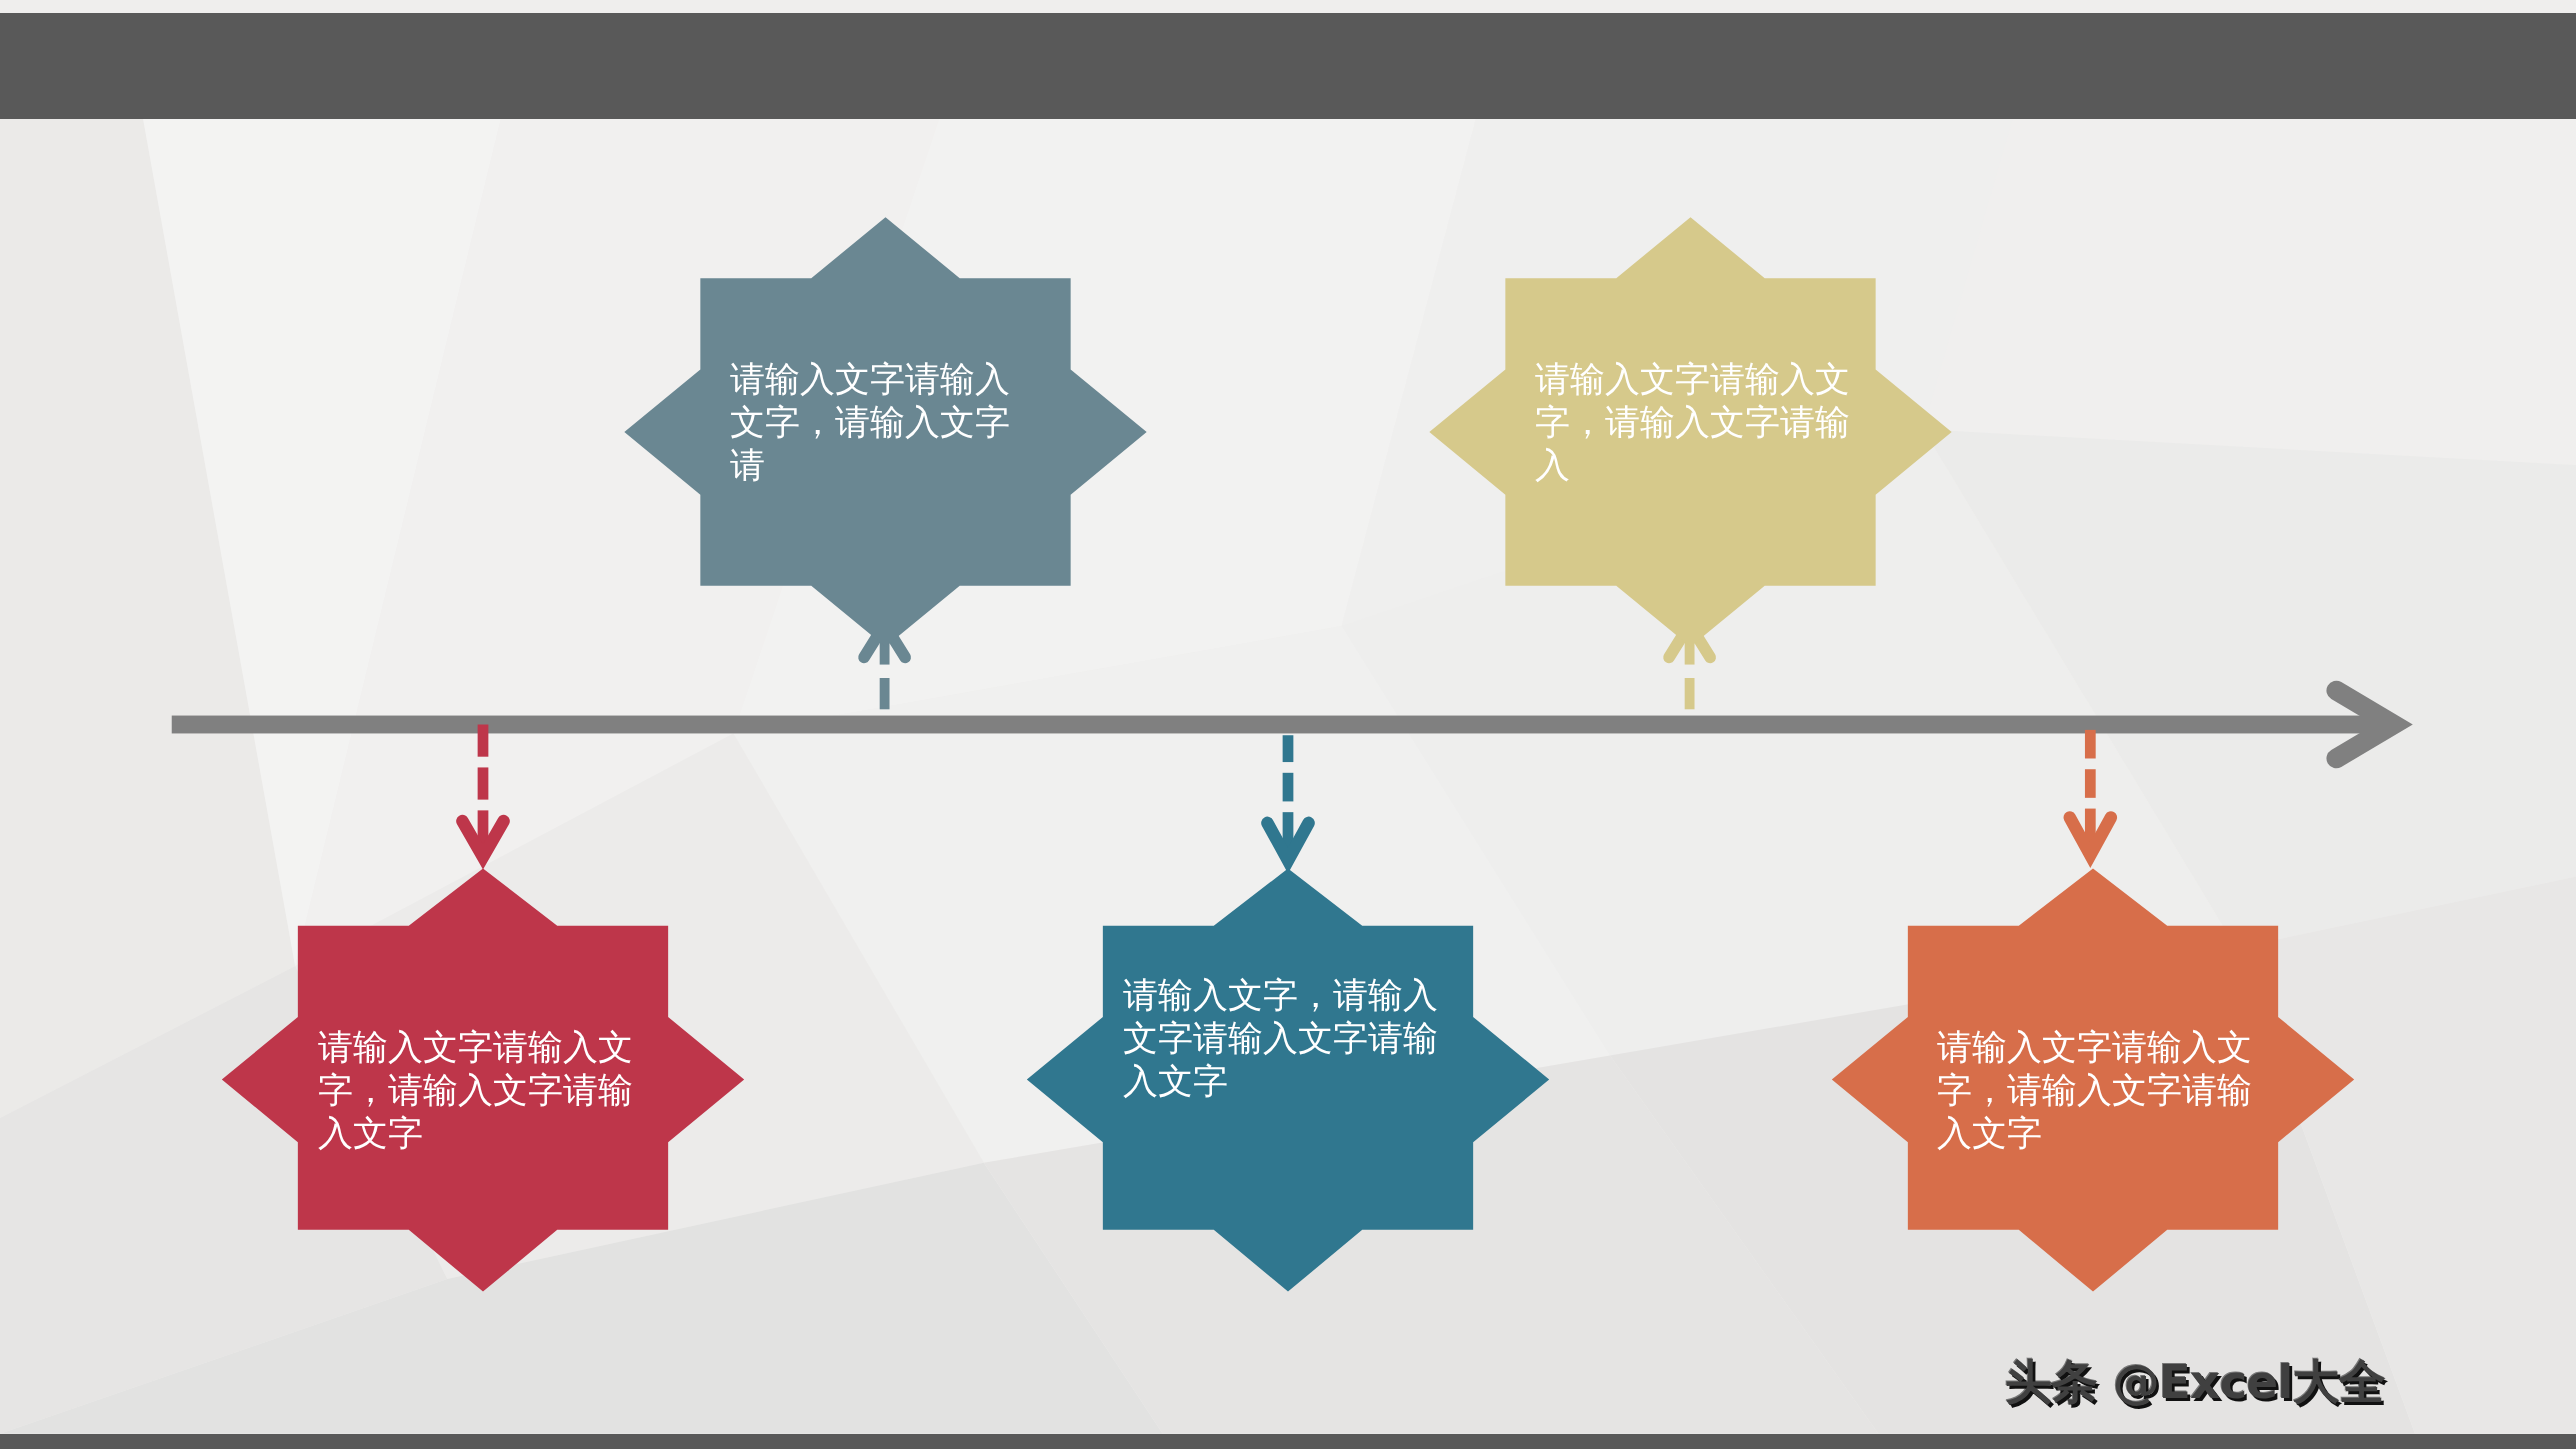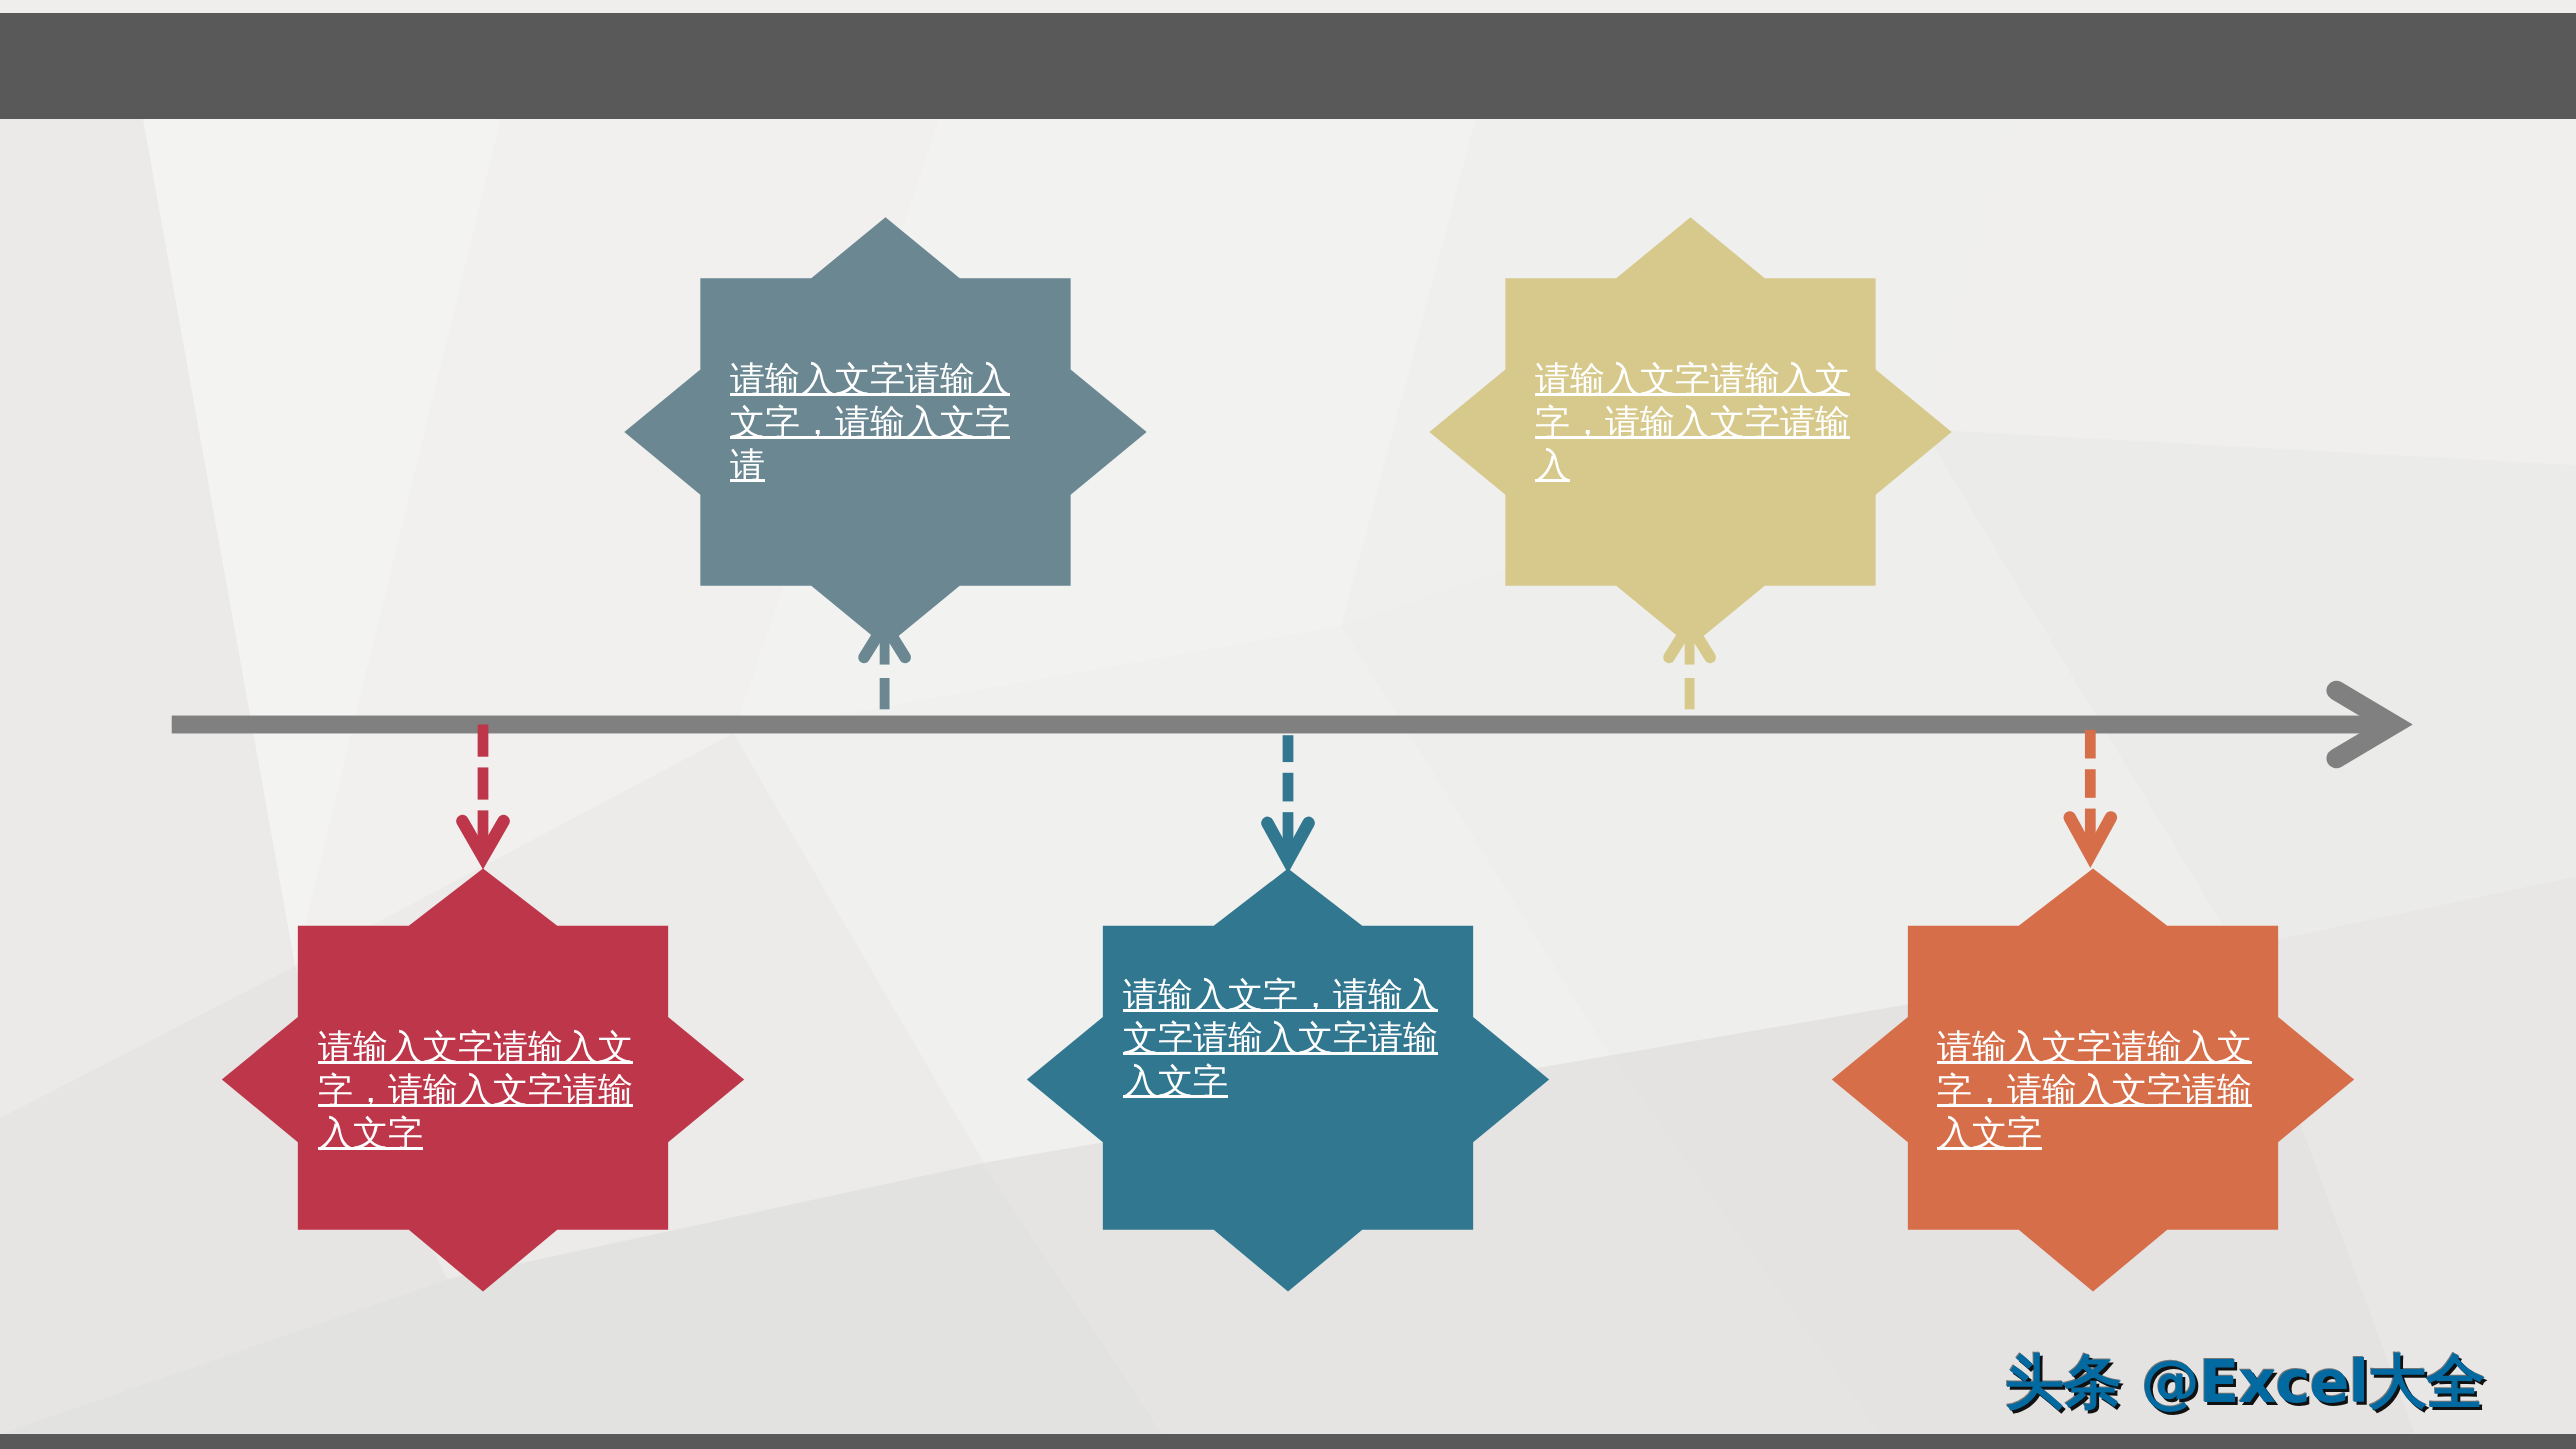--- a/index.html
+++ b/index.html
@@ -10,24 +10,24 @@
   }
   .bg { position: absolute; left: 0; top: 0; width: 2576px; height: 1449px; }
   .header-bar { position: absolute; left: 0; top: 12.5px; width: 2576px; height: 106px; background: #595959; }
   .footer-bar { position: absolute; left: 0; top: 1434px; width: 2576px; height: 15px; background: #595959; }
   .diagram { position: absolute; left: 0; top: 0; width: 2576px; height: 1449px; }
   .node-text {
     position: absolute; width: 333px; color: #ffffff;
     font-size: 35px; line-height: 43px; letter-spacing: 0px;
     white-space: normal; word-break: break-all;
   }
-  .node-text span { display: block; white-space: nowrap; text-decoration: underline; }
+  .node-text span { display: block; white-space: nowrap; }
   .watermark {
     position: absolute; left: 2005px; top: 1346px;
-    font-size: 59px; line-height: 72px; color: #0369a1; font-weight: bold;
+    font-size: 47px; line-height: 72px; color: #404040; font-weight: bold;
     letter-spacing: -0.9px;
     text-shadow: 2.7px 2.7px 0 #111111, -0.9px -0.9px 0 #777777;
     white-space: nowrap;
   }
 </style>
 </head>
 <body>
 
 <svg class="bg" viewBox="0 0 2880 1620" xmlns="http://www.w3.org/2000/svg">
   <rect x="0" y="0" width="2880" height="1620" fill="#efeeed"></rect>

